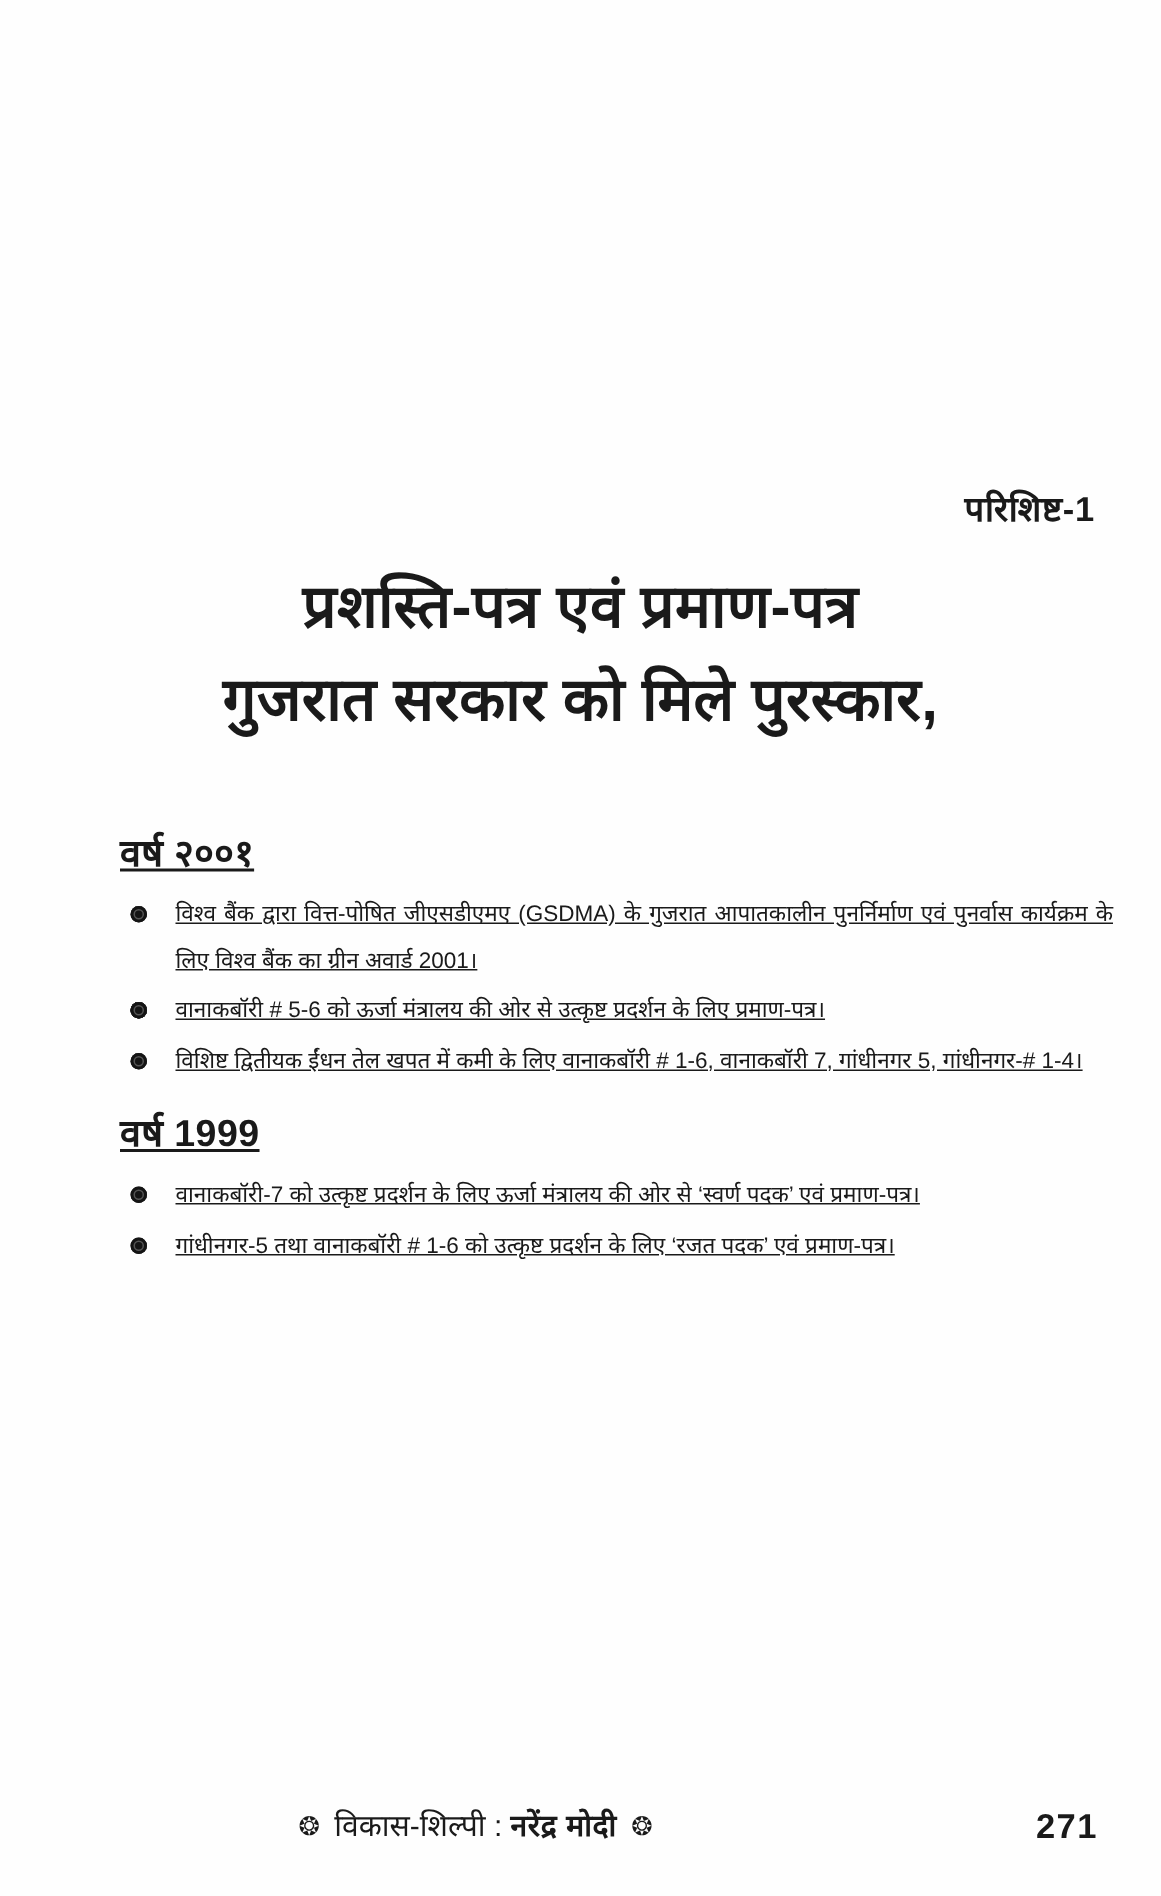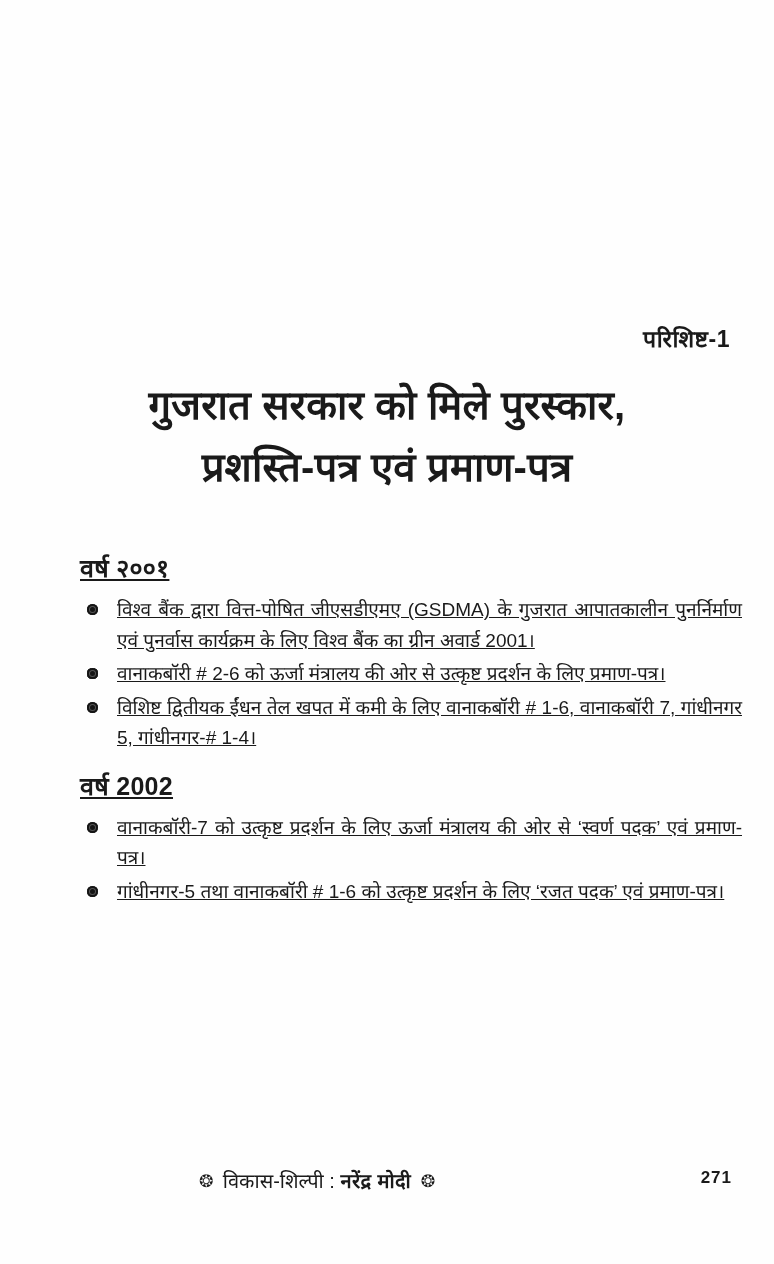--- a/index.html
+++ b/index.html
@@ -41,99 +41,99 @@
   .section-heading {
     font-size: 25px;
     font-weight: bold;
     margin-bottom: 11px;
     letter-spacing: 0.3px;
   }
   ul.award-list { list-style: none; }
   ul.award-list li {
     position: relative;
     padding-left: 37px;
-    font-size: 19px;
+    font-size: 15px;
     line-height: 30.5px;
     text-align: justify;
     margin-bottom: 3px;
   }
   .bullet-dot {
     position: absolute;
     left: 7px; top: 9px;
     width: 11px; height: 11px;
     background: #141414;
     border-radius: 50%;
     box-shadow: inset 0 0 0 2px #141414, inset 0 0 0 3px #555;
   }
   .footer {
     position: absolute;
-    top: 1167px; left: 0; right: 0;
+    top: 1203px; left: 0; right: 0;
     height: 34px;
   }
   .footer-center {
     position: absolute;
     left: 0; right: 140px;
     text-align: center;
     font-size: 20px;
     white-space: nowrap;
   }
   .footer-center .bold-name { font-weight: bold; letter-spacing: 0.4px; }
   .ornament {
     font-size: 17px;
     position: relative; top: -1px;
     padding: 0 4px;
   }
   .page-number {
     position: absolute;
     right: 42px; top: 1px;
-    font-size: 17px;
+    font-size: 23px;
     font-weight: bold;
     letter-spacing: 1px;
   }
 </style>
 </head>
 <body>
 
 <div class="page">
 
   <div class="appendix-label">परिशिष्ट-1</div>
 
   <div class="main-title">
+    <div>प्रशस्ति-पत्र एवं प्रमाण-पत्र</div>
     <div>गुजरात सरकार को मिले पुरस्कार,</div>
-    <div>प्रशस्ति-पत्र एवं प्रमाण-पत्र</div>
   </div>
 
   <div class="content">
 
     <div class="section">
       <div class="section-heading">वर्ष २००१</div>
       <ul class="award-list">
         <li>
           <span class="bullet-dot"></span>
           <span>विश्व बैंक द्वारा वित्त-पोषित जीएसडीएमए (GSDMA) के गुजरात आपातकालीन पुनर्निर्माण एवं पुनर्वास कार्यक्रम के लिए विश्व बैंक का ग्रीन अवार्ड 2001।</span>
         </li>
         <li>
           <span class="bullet-dot"></span>
         </li>
         <li>
           <span class="bullet-dot"></span>
         </li>
         <li>
           <span class="bullet-dot"></span>
-          <span>वानाकबॉरी # 2-6 को ऊर्जा मंत्रालय की ओर से उत्कृष्ट प्रदर्शन के लिए प्रमाण-पत्र।</span>
+          <span>वानाकबॉरी # 5-6 को ऊर्जा मंत्रालय की ओर से उत्कृष्ट प्रदर्शन के लिए प्रमाण-पत्र।</span>
         </li>
         <li>
           <span class="bullet-dot"></span>
           <span>विशिष्ट द्वितीयक ईंधन तेल खपत में कमी के लिए वानाकबॉरी # 1-6, वानाकबॉरी 7, गांधीनगर 5, गांधीनगर-# 1-4।</span>
         </li>
       </ul>
     </div>
 
     <div class="section">
-      <div class="section-heading">वर्ष 2002</div>
+      <div class="section-heading">वर्ष 1999</div>
       <ul class="award-list">
         <li>
           <span class="bullet-dot"></span>
           <span>वानाकबॉरी-7 को उत्कृष्ट प्रदर्शन के लिए ऊर्जा मंत्रालय की ओर से ‘स्वर्ण पदक’ एवं प्रमाण-पत्र।</span>
         </li>
         <li>
           <span class="bullet-dot"></span>
           <span>गांधीनगर-5 तथा वानाकबॉरी # 1-6 को उत्कृष्ट प्रदर्शन के लिए ‘रजत पदक’ एवं प्रमाण-पत्र।</span>
         </li>
       </ul>

